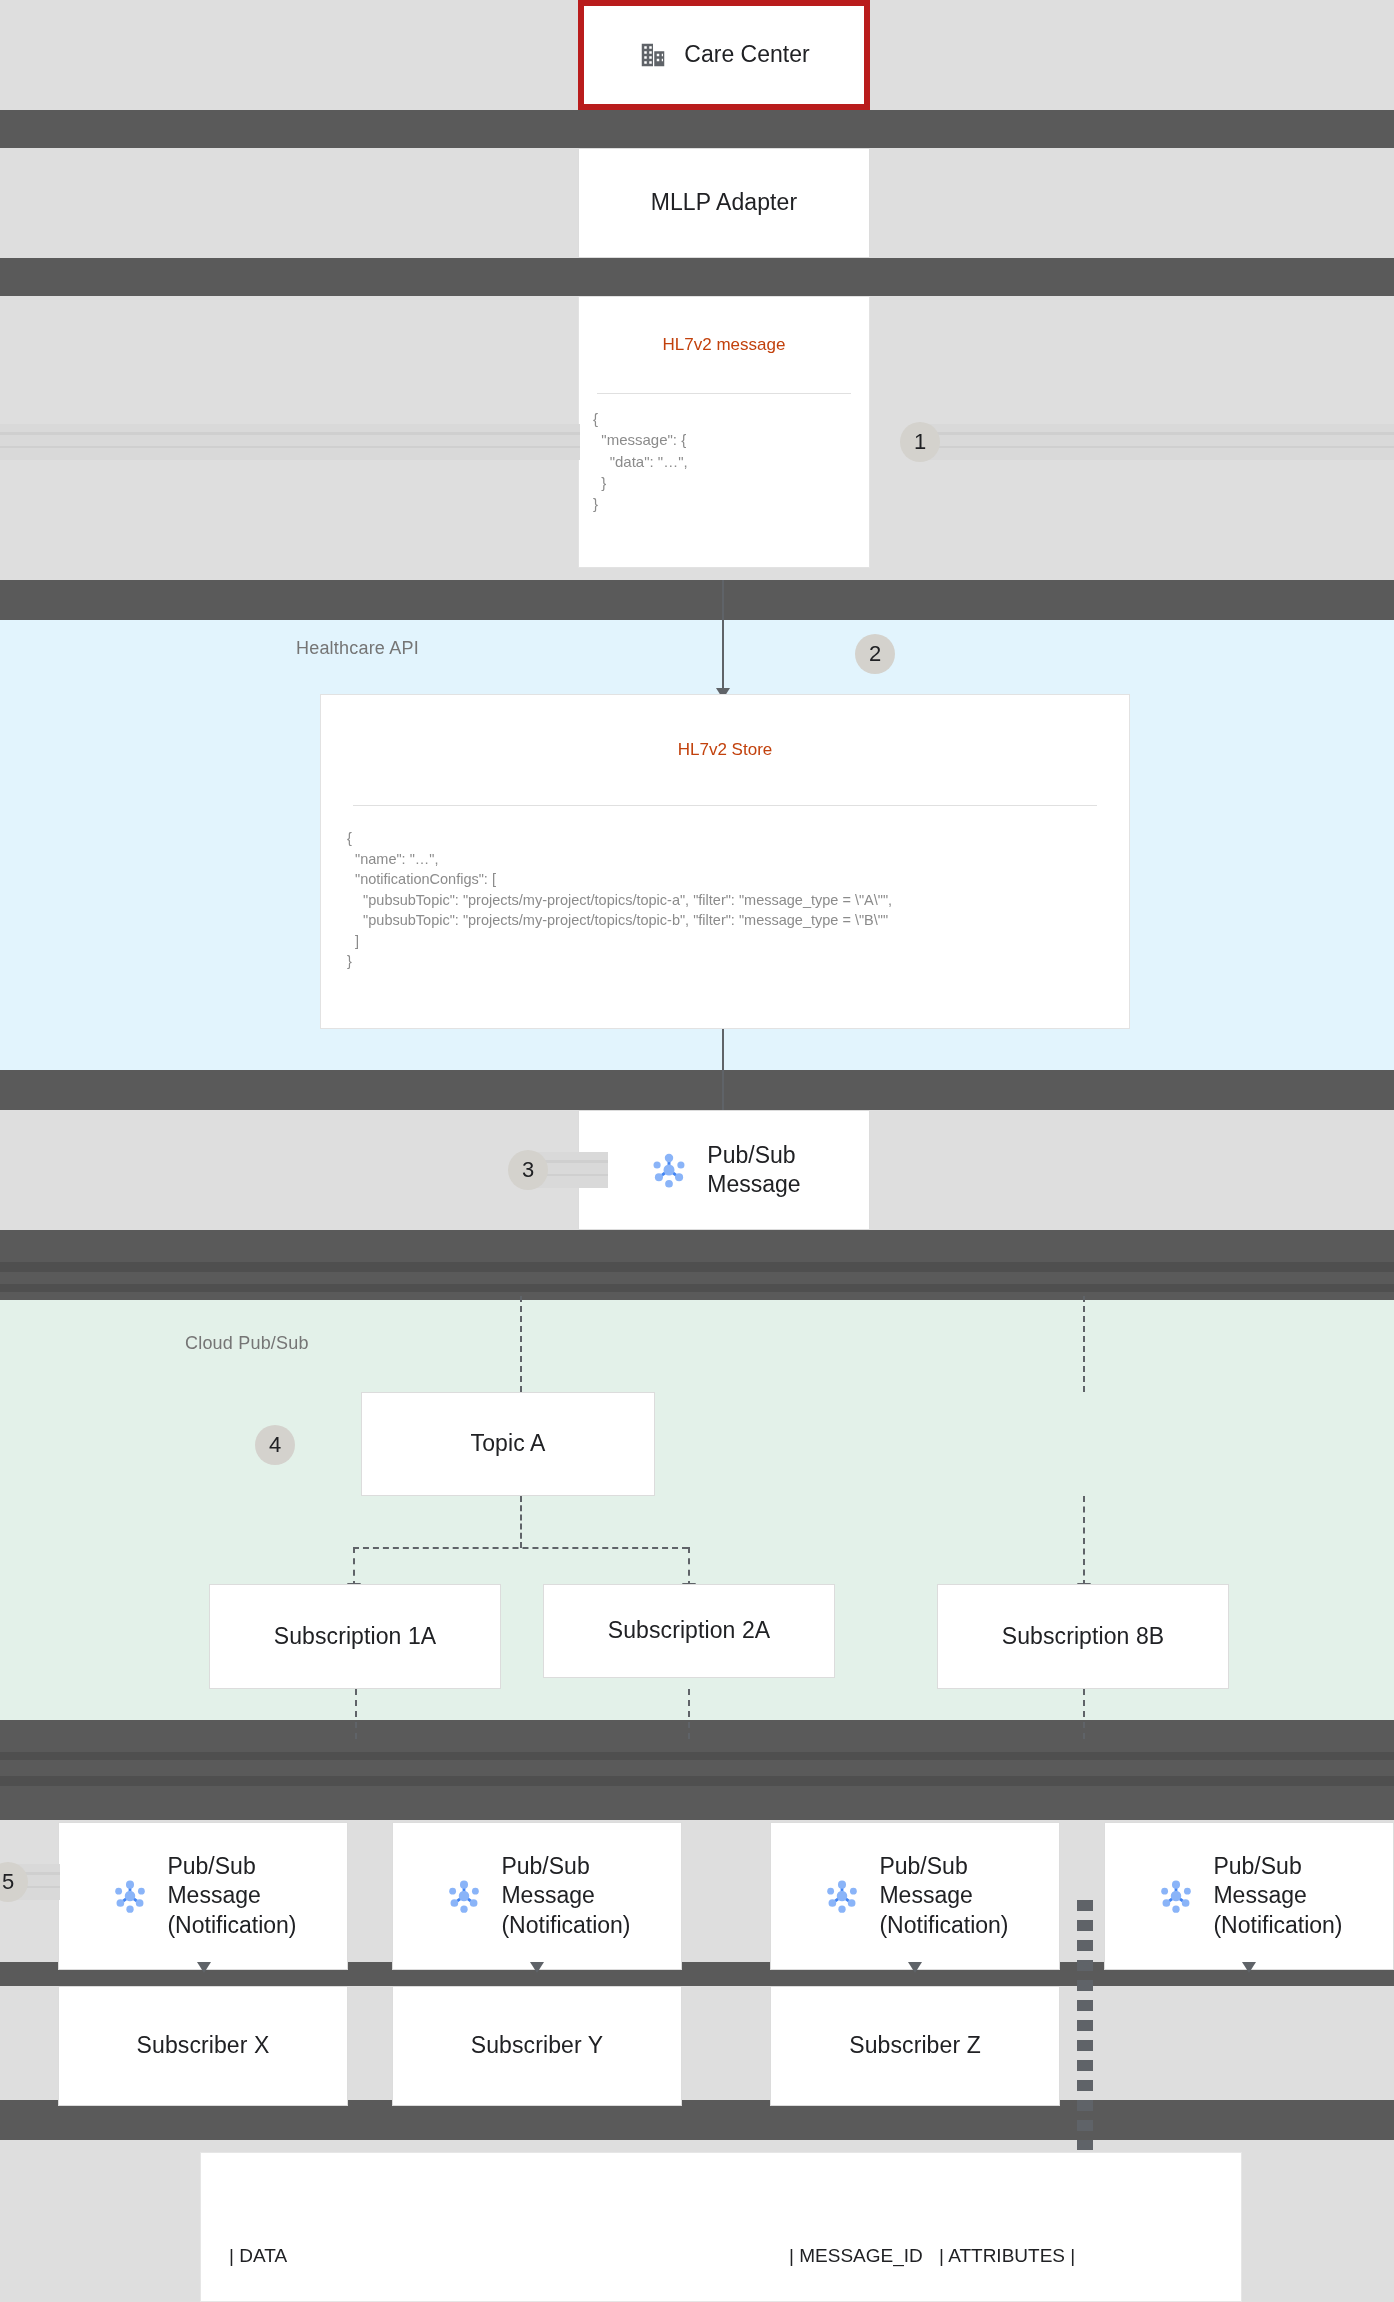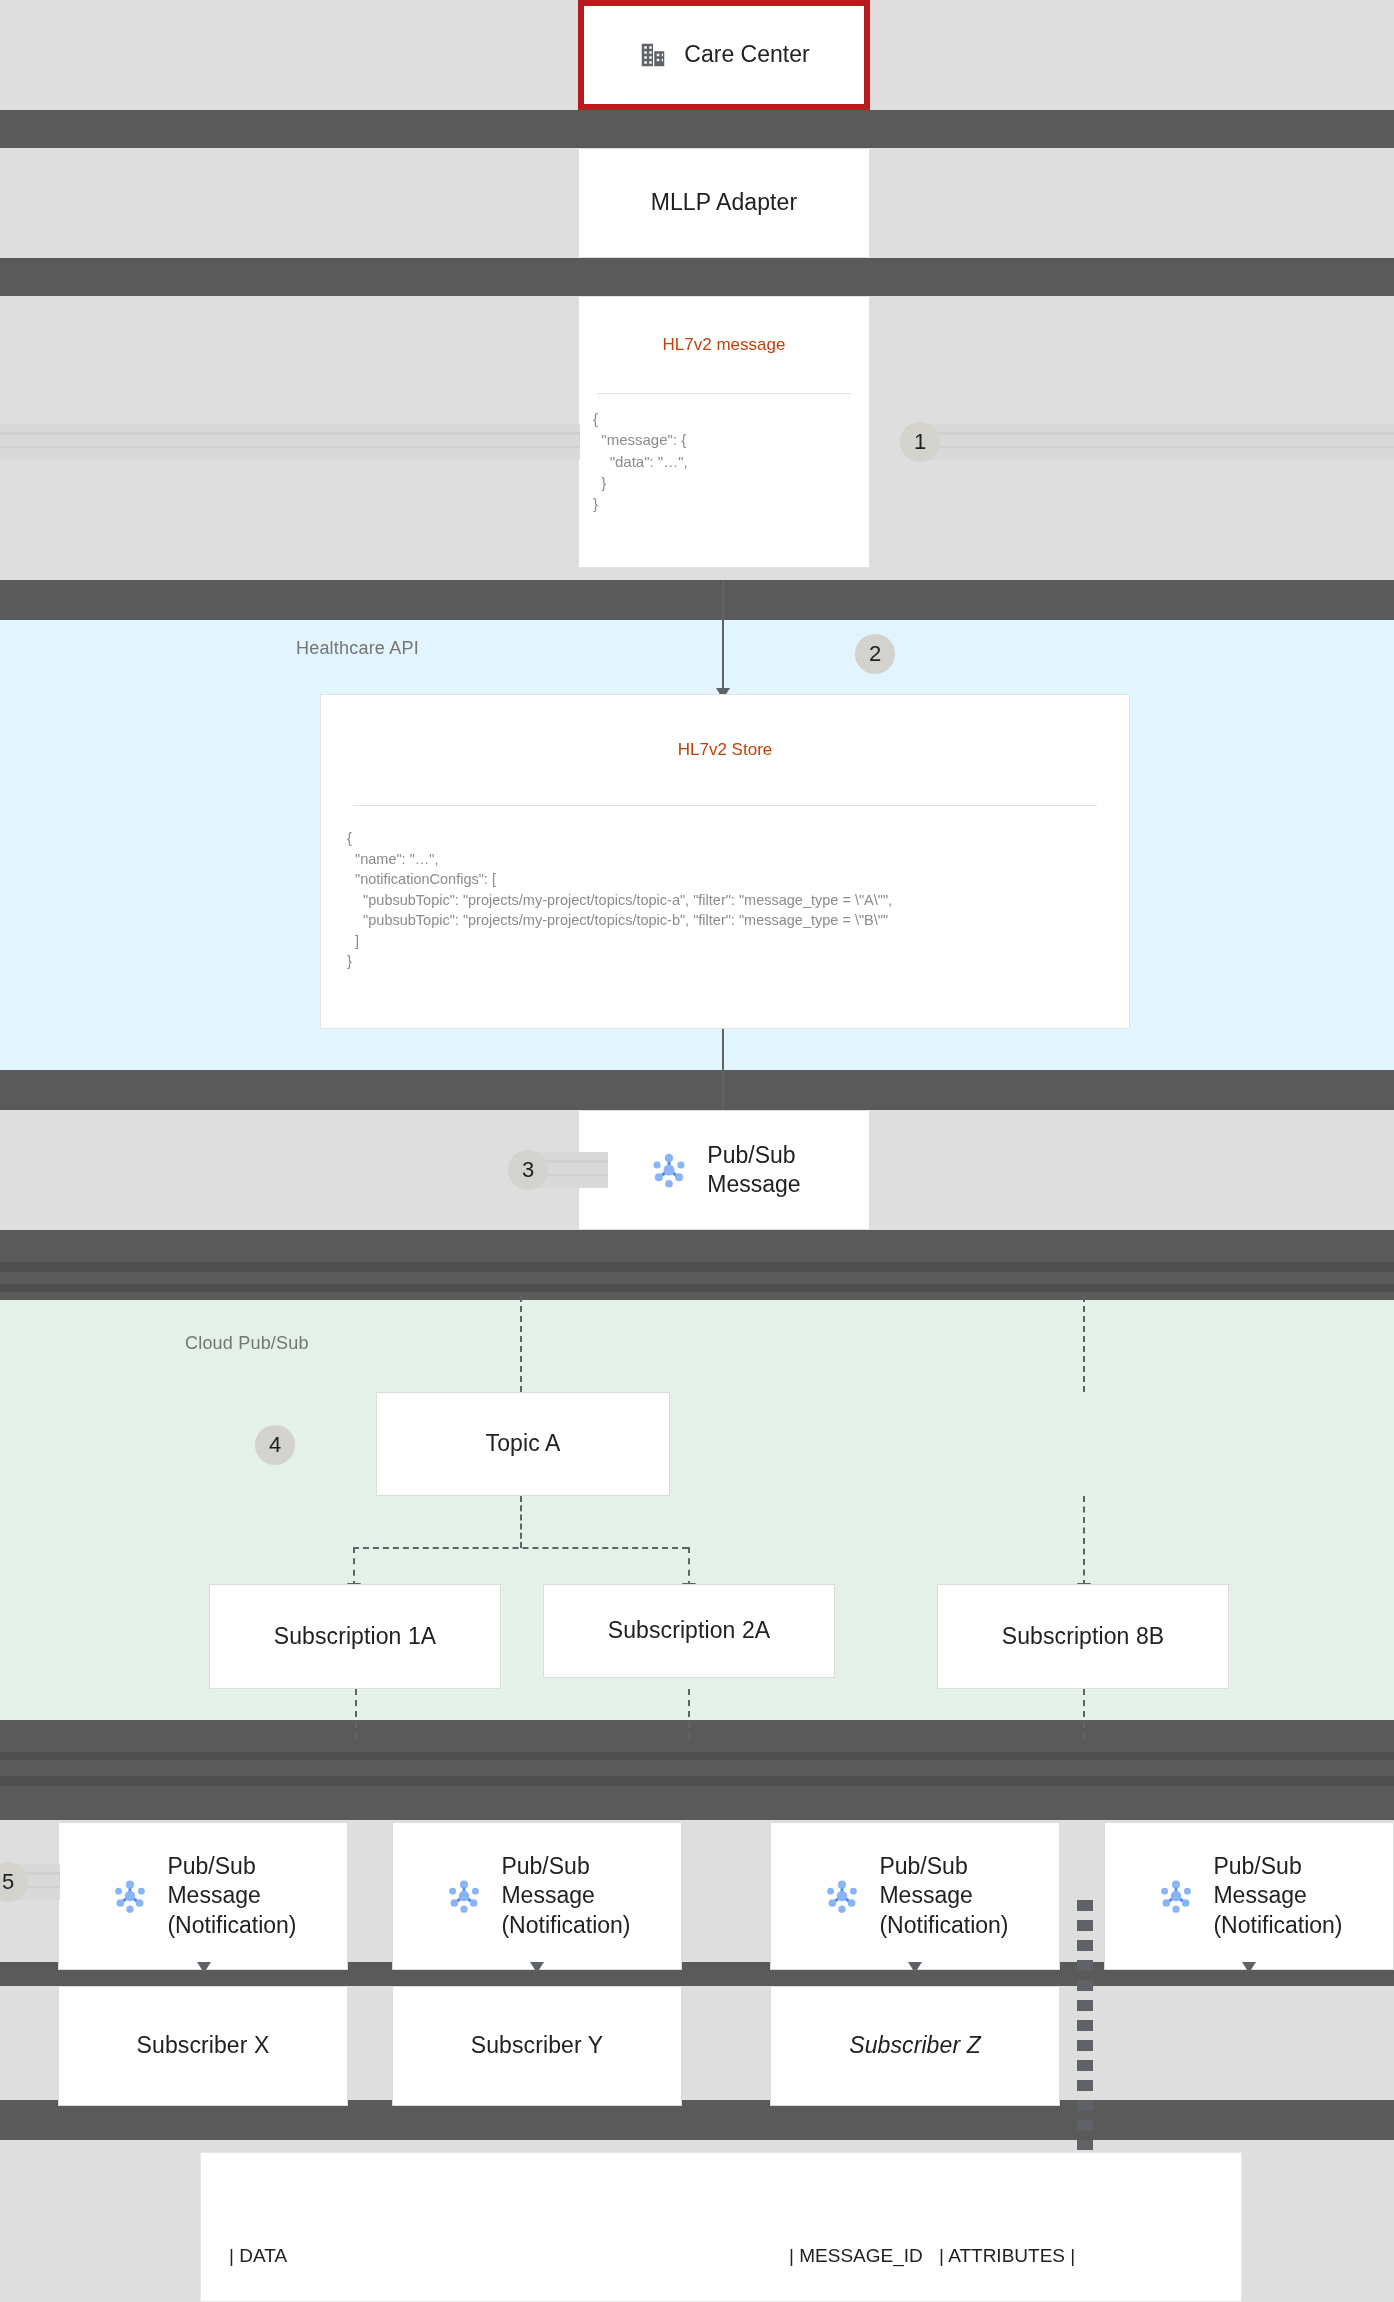--- a/index.html
+++ b/index.html
@@ -290,21 +290,21 @@
 
   <div class="badge-rail" style="left:528px; top:1152px; width:80px;"></div>
   <div class="badge" style="left:508px; top:1150px;">3</div>
 
   <div class="section-label" style="left:185px; top:1333px;">Cloud Pub/Sub</div>
   <div class="badge" style="left:255px; top:1425px;">4</div>
 
   <div class="vline dash" style="left:520px; top:1296px; height:96px;"></div>
   <div class="vline dash" style="left:1083px; top:1296px; height:96px;"></div>
 
-  <div class="node" style="left:376px; top:1392px; width:294px; height:104px;">
+  <div class="node" style="left:361px; top:1392px; width:294px; height:104px;">
     <span class="node-title">Topic A</span>
   </div>
 
 
   <div class="vline dash" style="left:520px; top:1496px; height:52px;"></div>
   <div class="hline dash" style="left:353px; top:1547px; width:335px;"></div>
   <div class="vline dash" style="left:353px; top:1547px; height:40px;"></div>
   <div class="arrowhead" style="left:347px; top:1583px;"></div>
   <div class="vline dash" style="left:688px; top:1547px; height:40px;"></div>
   <div class="arrowhead" style="left:682px; top:1583px;"></div>
@@ -437,21 +437,21 @@
   <div class="arrowhead" style="left:530px; top:1962px;"></div>
   <div class="arrowhead" style="left:908px; top:1962px;"></div>
   <div class="arrowhead" style="left:1242px; top:1962px;"></div>
 
   <div class="node" style="left:58px; top:1986px; width:290px; height:120px;">
     <span class="node-title">Subscriber X</span>
   </div>
   <div class="node" style="left:392px; top:1986px; width:290px; height:120px;">
     <span class="node-title">Subscriber Y</span>
   </div>
-  <div class="node" style="left:770px; top:1986px; width:290px; height:120px;font-style:italic;">
+  <div class="node" style="left:770px; top:1986px; width:290px; height:120px;">
     <span class="node-title">Subscriber Z</span>
   </div>
 
   <div class="dashstrip" style="left:1077px; top:1900px; height:250px;"></div>
 
   <div class="term" style="left:200px; top:2152px; width:1042px; height:150px;">
     <div class="term-row">
       <span class="term-c1">| DATA</span>
       <span class="term-c2">| MESSAGE_ID</span>
       <span class="term-c3">| ATTRIBUTES |</span>

